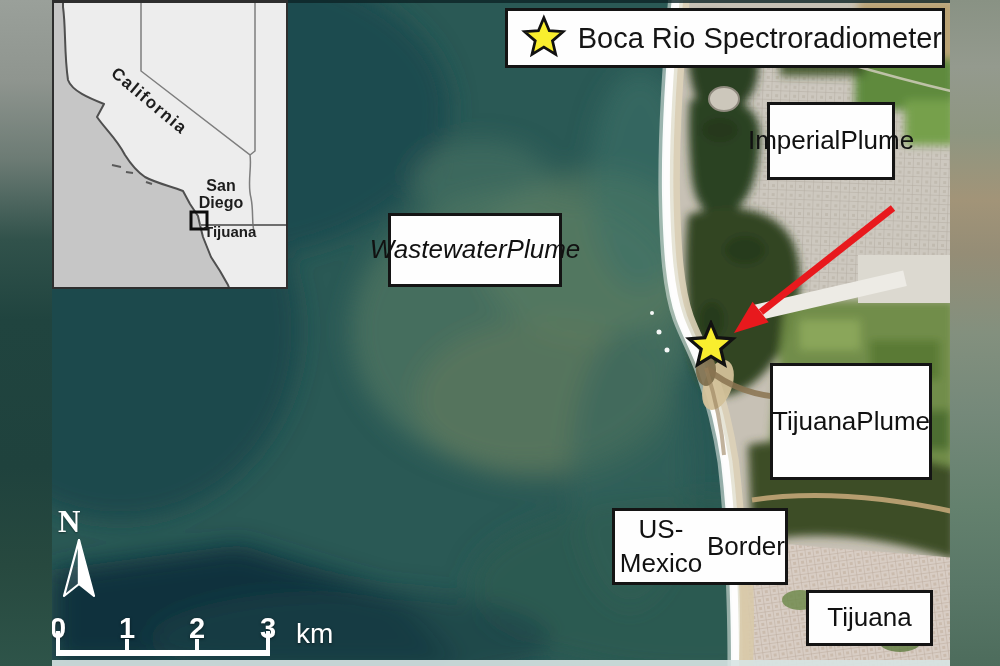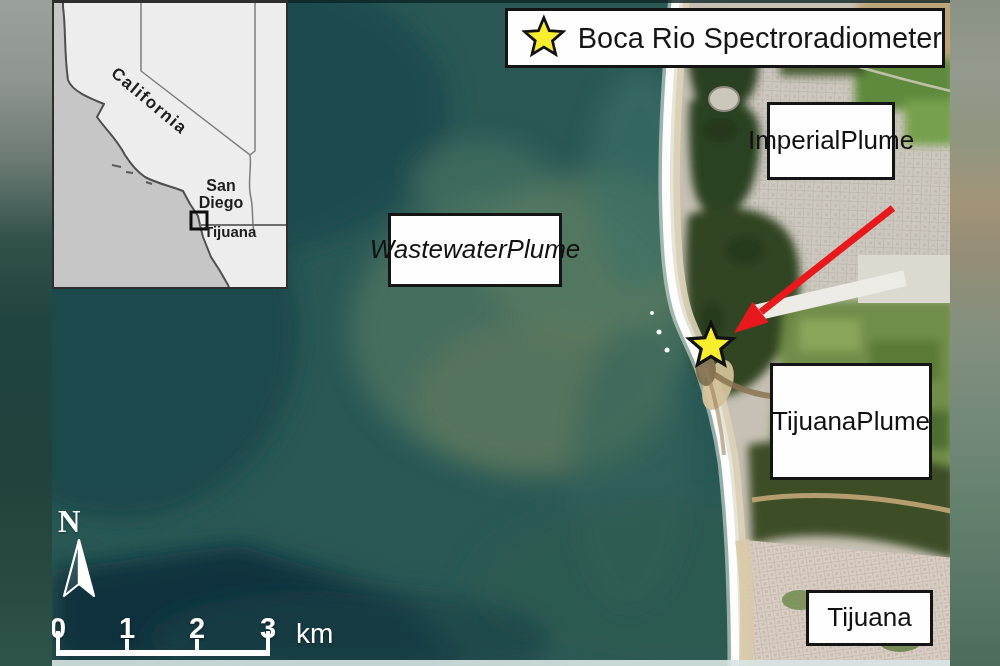--- a/index.html
+++ b/index.html
@@ -172,20 +172,24 @@
     <span>Plume</span>
   </div>
   <div class="map-label" style="left:388px;top:213px;width:174px;height:74px;font-style:italic;">
     <span>Wastewater</span>
     <span>Plume</span>
   </div>
   <div class="map-label" style="left:770px;top:363px;width:162px;height:117px;">
     <span>Tijuana</span>
     <span>Plume</span>
   </div>
+  <div class="map-label" style="left:612px;top:508px;width:176px;height:77px;">
+    <span>US-Mexico</span>
+    <span>Border</span>
+  </div>
   <div class="map-label" style="left:806px;top:590px;width:127px;height:56px;">
     <span>Tijuana</span>
   </div>
 
   <div id="north-n">N</div>
   <svg class="abs" style="left:60px;top:538px;z-index:25" width="38" height="62" viewBox="0 0 38 62">
     <polygon points="19,2 4,58 19,46" fill="rgba(255,255,255,0.10)" stroke="#ffffff" stroke-width="2.2" stroke-linejoin="round"></polygon>
     <polygon points="19,2 34,58 19,46" fill="#ffffff" stroke="#ffffff" stroke-width="2.2" stroke-linejoin="round"></polygon>
   </svg>
 

